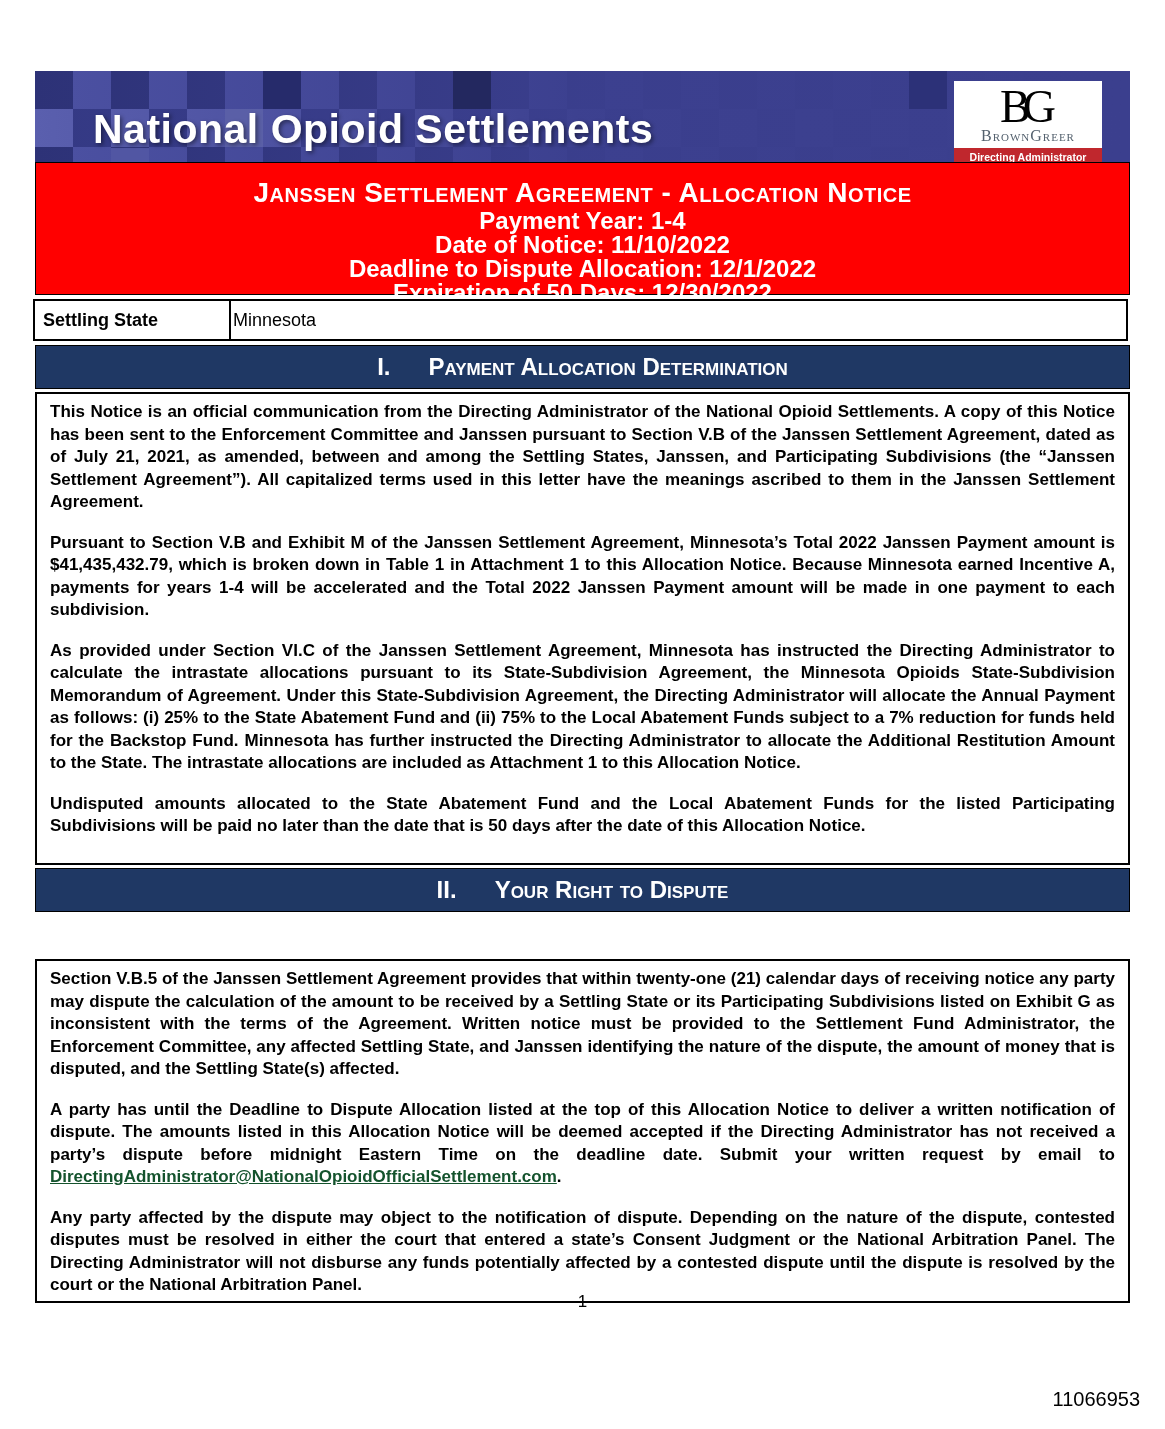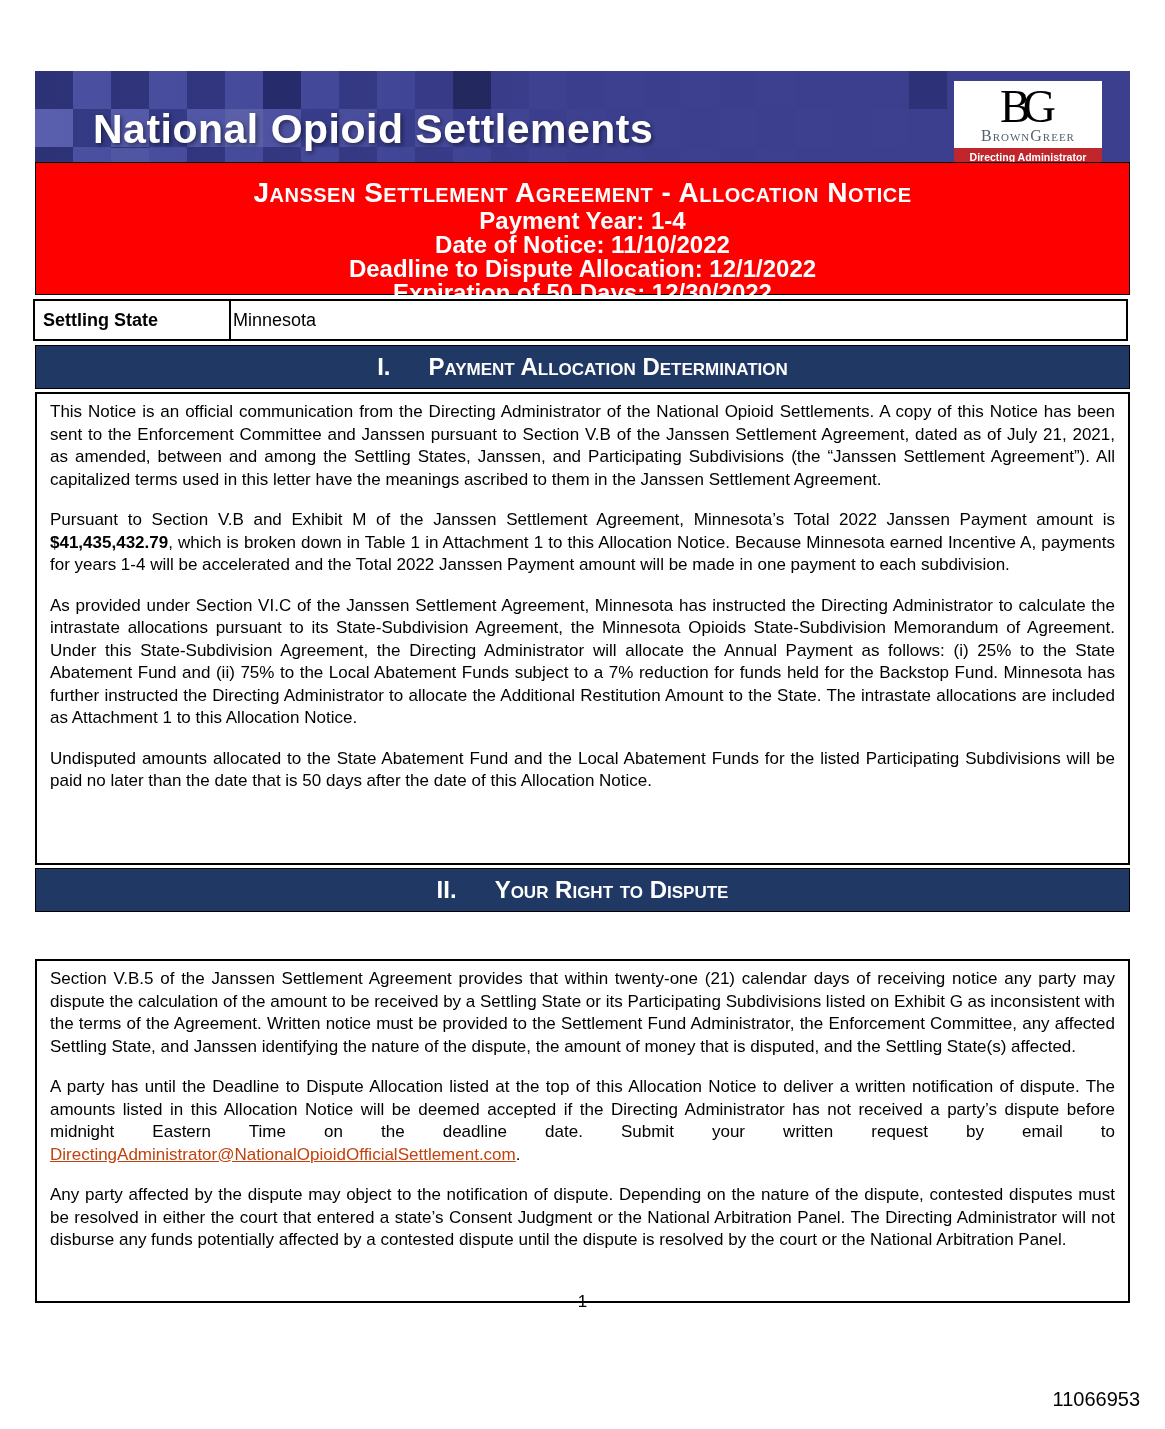--- a/index.html
+++ b/index.html
@@ -162,27 +162,28 @@
     width: 1095px;
     box-sizing: border-box;
     border: 2px solid #000000;
     background: #ffffff;
     padding: 7px 13px 0 13px;
     font-size: 17px;
     line-height: 22.5px;
     text-align: justify;
     color: #000000;
     overflow: hidden;
+    font-weight: bold;
   }
   .bodybox1 { top: 392px; height: 473px; }
   .bodybox2 { top: 915px; height: 344px; margin-top: 44px; }
   .bodybox p { margin: 0 0 18px 0; }
   .bodybox p.last { margin-bottom: 0; }
   .email {
-    color: #c2410c;
+    color: #14532d;
     text-decoration: underline;
     cursor: pointer;
   }
 
   
   .pagenum {
     position: absolute;
     top: 1292px; left: 0;
     width: 100%;
     text-align: center;

